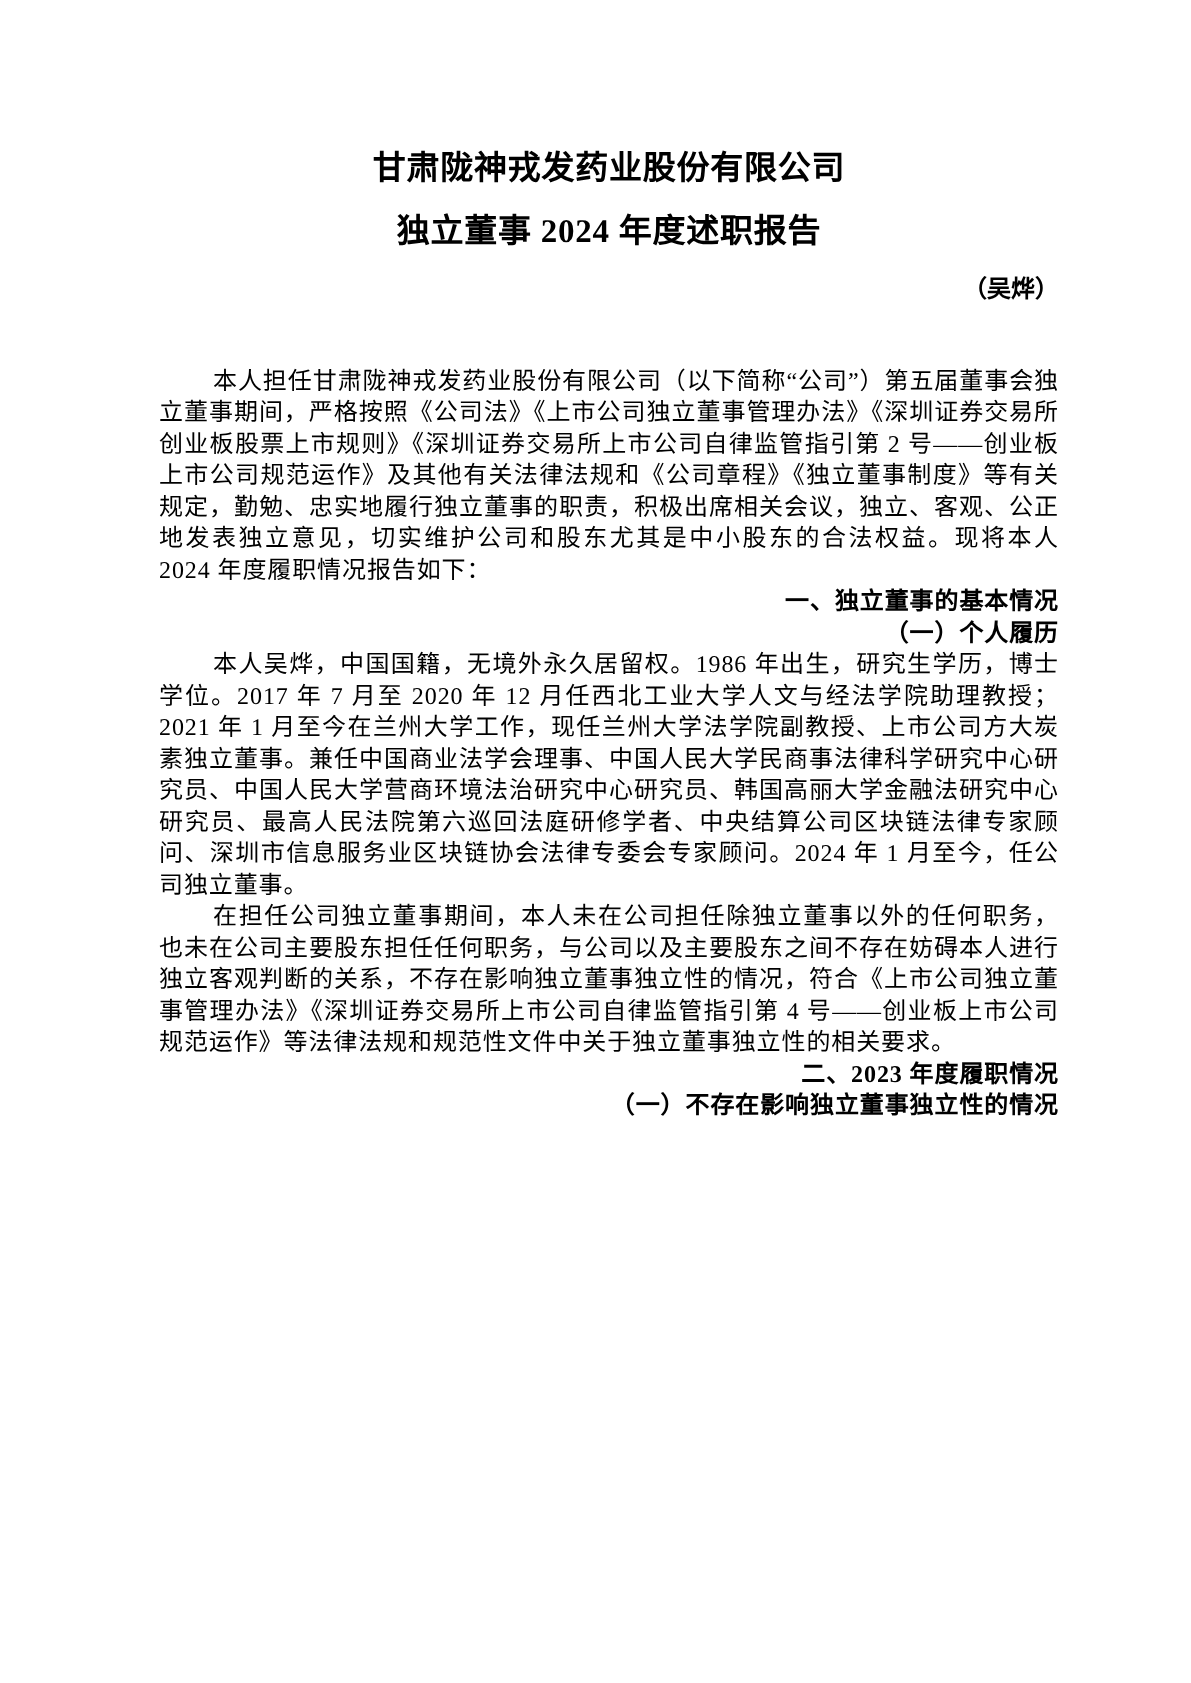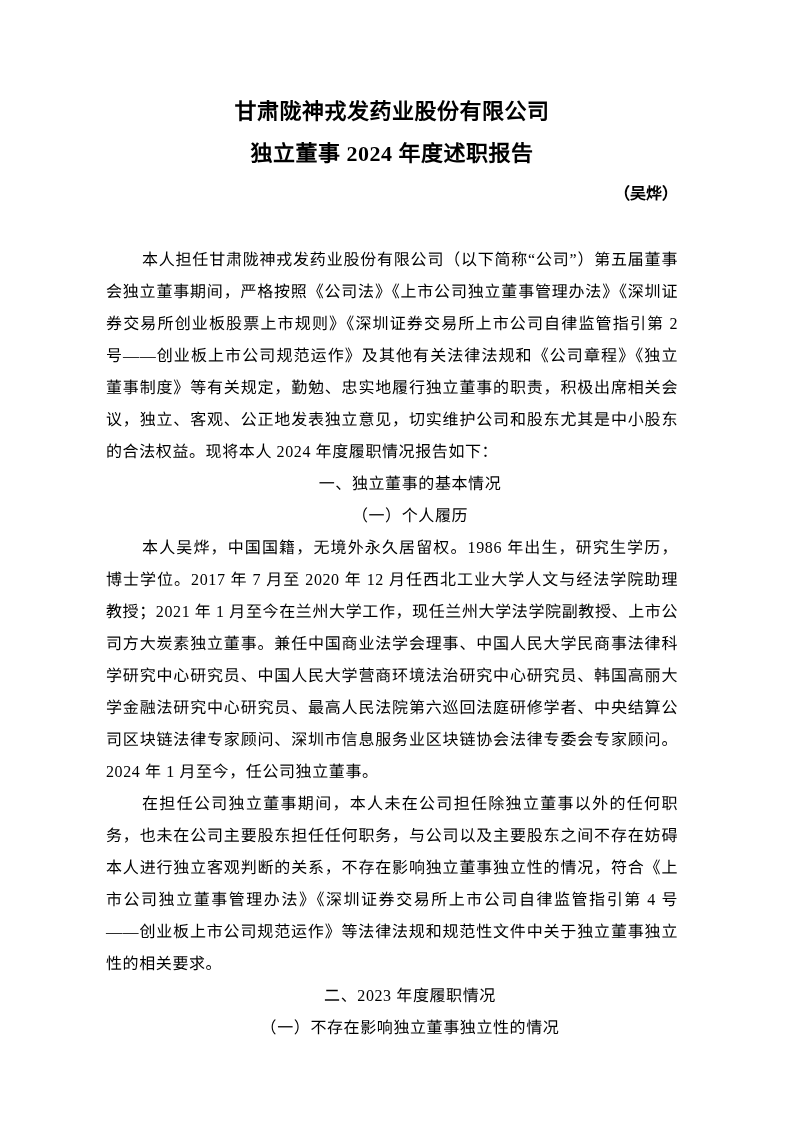--- a/index.html
+++ b/index.html
@@ -9,21 +9,21 @@
   }
   .page {
     position: relative;
     width: 794px;
     height: 1122px;
     margin: 0 auto;
     background: #ffffff;
     color: #000000;
     font-family: "Liberation Serif", "DejaVu Serif", serif;
     box-sizing: border-box;
-    padding: 96px 116px 0 106px;
+    padding: 96px 88px 0 106px;
     overflow: hidden;
   }
   .doc-title {
     margin: 0;
     font-size: 22px;
     font-weight: bold;
     line-height: 32px;
     text-align: center;
     letter-spacing: 0.5px;
   }
@@ -36,28 +36,28 @@
     font-weight: bold;
     line-height: 24px;
     text-align: right;
   }
   .content {
     margin-top: 38px;
   }
   .block {
     margin: 0;
     font-size: 16px;
-    line-height: 32px;
+    line-height: 21px;
     letter-spacing: 0.6px;
     text-align: justify;
     text-indent: 36px;
   }
   .block.heading {
-    font-weight: normal;
-    text-align: center;
+    font-weight: bold;
+    text-align: right;
   }
 </style>
 </head>
 <body>
 
 <div class="page">
   <h1 class="doc-title">甘肃陇神戎发药业股份有限公司</h1>
   <h1 class="doc-title second">独立董事 2024 年度述职报告</h1>
   <div class="doc-author">（吴烨）</div>
 

